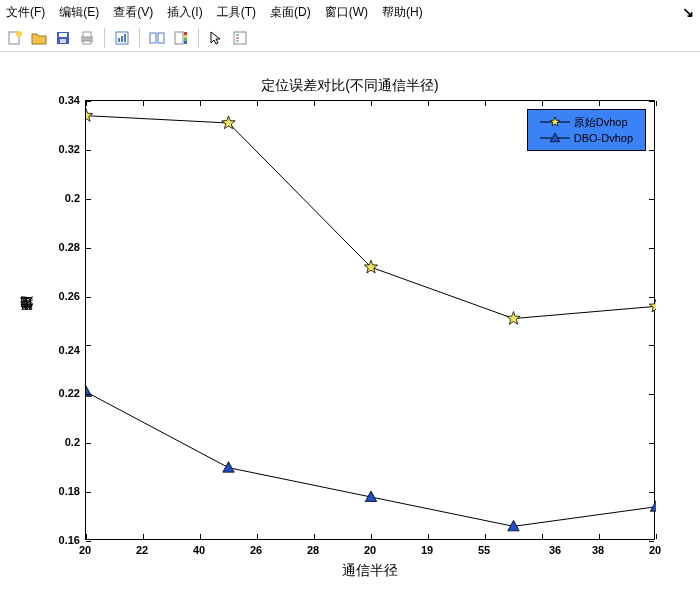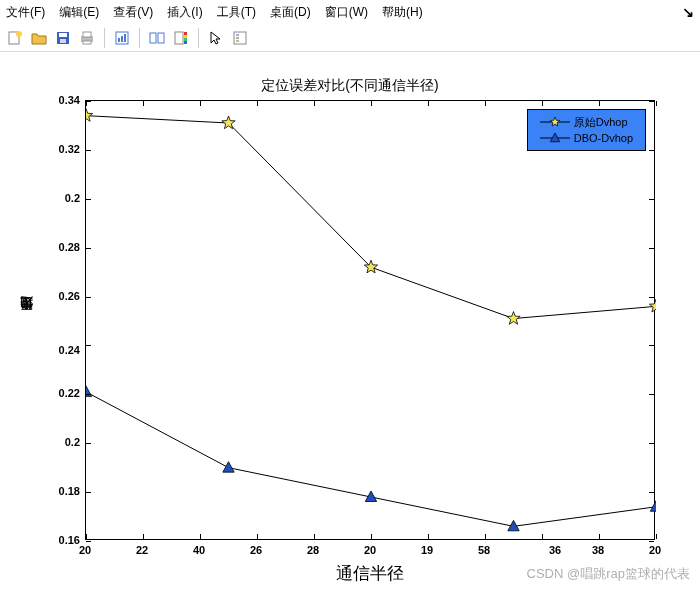--- a/index.html
+++ b/index.html
@@ -8,21 +8,21 @@
   .menubar .menu-item { margin-right: 14px; cursor: default; }
   .menubar .spacer { flex: 1; }
   .menubar .dropdown-arrow { font-size: 14px; font-weight: bold; }
   .toolbar { display: flex; align-items: center; height: 28px; padding: 2px 4px; gap: 2px; border-bottom: 1px solid #ddd; }
   .tool-btn { width: 22px; height: 22px; display: flex; align-items: center; justify-content: center; border-radius: 2px; }
   .tool-sep { width: 1px; height: 20px; background: #ccc; margin: 0 4px; }
   .figure-area { position: absolute; top: 55px; left: 0; width: 700px; height: 534px; background: #fff; }
   .axes { position: absolute; left: 85px; top: 45px; width: 570px; height: 440px; border: 1px solid #000; background: #fff; }
   .chart-title { position: absolute; top: 22px; left: 0; width: 700px; text-align: center; font-size: 14px; color: #000; }
   .ylabel { position: absolute; left: 18px; top: 45px; height: 440px; display: flex; align-items: center; justify-content: center; writing-mode: vertical-rl; transform: rotate(180deg); font-size: 13px; }
-  .xlabel { position: absolute; left: 85px; top: 507px; width: 570px; text-align: center; font-size: 17px; }
+  .xlabel { position: absolute; left: 85px; top: 507px; width: 570px; text-align: center; font-size: 14px; }
   .tick { position: absolute; font-size: 11px; color: #000; font-weight: bold; }
   .xtick { top: 489px; transform: translateX(-50%); }
   .ytick { text-align: right; width: 40px; transform: translateY(-50%); }
   .tick-mark-x { position: absolute; width: 1px; height: 5px; background: #000; top: 0; }
   .tick-mark-x-b { position: absolute; width: 1px; height: 5px; background: #000; bottom: 0; }
   .tick-mark-y { position: absolute; width: 5px; height: 1px; background: #000; left: 0; }
   .tick-mark-y-r { position: absolute; width: 5px; height: 1px; background: #000; right: 0; }
   svg.plot { position: absolute; left: 0; top: 0; }
   .legend-box { position: absolute; border: 1px solid #000; background: #3b82f6; padding: 4px 12px; font-size: 11px; }
   .legend-row { display: flex; align-items: center; height: 16px; }
@@ -193,29 +193,28 @@
       </div>
   </div>
   <div id="outer-ticks">
       <div class="tick xtick" style="left: 85px;">20</div>
       <div class="tick xtick" style="left: 142px;">22</div>
       <div class="tick xtick" style="left: 199px;">40</div>
       <div class="tick xtick" style="left: 256px;">26</div>
       <div class="tick xtick" style="left: 313px;">28</div>
       <div class="tick xtick" style="left: 370px;">20</div>
       <div class="tick xtick" style="left: 427px;">19</div>
-      <div class="tick xtick" style="left: 484px;">58</div>
+      <div class="tick xtick" style="left: 484px;">55</div>
       <div class="tick xtick" style="left: 555px;">36</div>
       <div class="tick xtick" style="left: 598px;">38</div>
       <div class="tick xtick" style="left: 655px;">20</div>
       <div class="tick ytick" style="left: 40px; top: 485px;">0.16</div>
       <div class="tick ytick" style="left: 40px; top: 436.111px;">0.18</div>
       <div class="tick ytick" style="left: 40px; top: 387.222px;">0.2</div>
       <div class="tick ytick" style="left: 40px; top: 338.333px;">0.22</div>
       <div class="tick ytick" style="left: 40px; top: 295px;">0.24</div>
       <div class="tick ytick" style="left: 40px; top: 240.556px;">0.26</div>
       <div class="tick ytick" style="left: 40px; top: 191.667px;">0.28</div>
       <div class="tick ytick" style="left: 40px; top: 142.778px;">0.2</div>
       <div class="tick ytick" style="left: 40px; top: 93.8889px;">0.32</div>
       <div class="tick ytick" style="left: 40px; top: 45px;">0.34</div>
     </div>
-  <div class="watermark">CSDN @唱跳rap篮球的代表</div>
 </div>
 
 </body></html>

